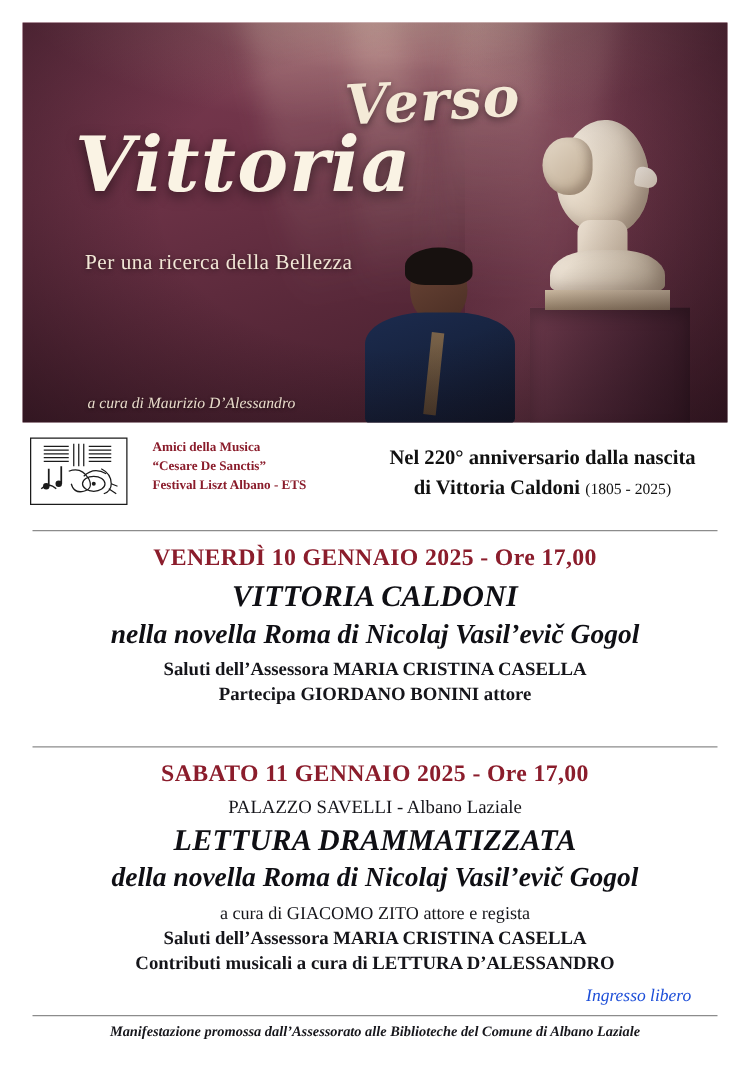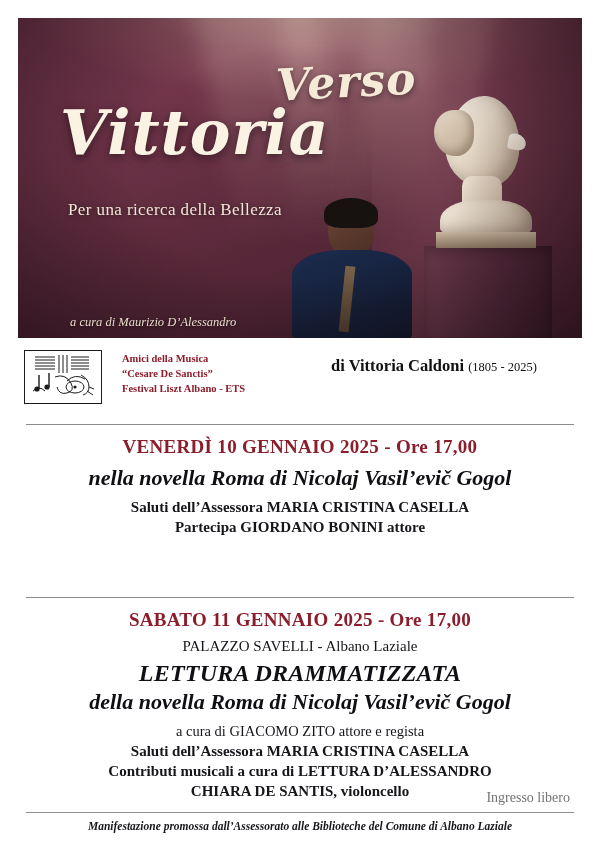--- a/index.html
+++ b/index.html
@@ -303,25 +303,26 @@
   }
   .ev-sub {
     font-family: "Liberation Serif", serif;
     font-size: 14.5px;
     color: #15151a;
     margin: 0 0 3px 0;
   }
 
   .free {
     position: absolute;
-    right: 30px;
+    right: 47px;
     top: 790px;
     font-family: "Liberation Serif", serif;
+    font-style: italic;
     font-size: 14px;
-    color: #737373;
+    color: #1d4ed8;
   }
   .footer {
     position: absolute;
     left: 18px;
     top: 820px;
     width: 564px;
     text-align: center;
     font-family: "Liberation Serif", serif;
     font-style: italic;
     font-weight: bold;
@@ -387,46 +388,47 @@
           <circle cx="50" cy="36" r="1.6"></circle>
         </g>
       </svg>
     </div>
     <div class="org-text">
       <div>Amici della Musica</div>
       <div>“Cesare De Sanctis”</div>
       <div>Festival Liszt Albano - ETS</div>
     </div>
     <div class="anniv">
+      <div>Nel 220° anniversario dalla nascita</div>
       <div>
         <span>di Vittoria Caldoni</span>
         <span class="years">(1805 - 2025)</span>
       </div>
     </div>
   </div>
 
   <div class="rule" style="top:424px"></div>
 
   <div class="section" style="top:436px">
     <p class="ev-date">VENERDÌ 10 GENNAIO 2025 - Ore 17,00</p>
+    <p class="ev-title1">VITTORIA CALDONI</p>
     <p class="ev-title2">nella novella Roma di Nicolaj Vasil’evič Gogol</p>
     <p class="ev-line">Saluti dell’Assessora MARIA CRISTINA CASELLA</p>
     <p class="ev-line">Partecipa GIORDANO BONINI attore</p>
   </div>
 
   <div class="rule" style="top:597px"></div>
 
   <div class="section" style="top:609px">
     <p class="ev-date">SABATO 11 GENNAIO 2025 - Ore 17,00</p>
     <p class="ev-venue">PALAZZO SAVELLI - Albano Laziale</p>
     <p class="ev-title1">LETTURA DRAMMATIZZATA</p>
     <p class="ev-title2">della novella Roma di Nicolaj Vasil’evič Gogol</p>
     <p class="ev-sub">a cura di GIACOMO ZITO attore e regista</p>
     <p class="ev-line">Saluti dell’Assessora MARIA CRISTINA CASELLA</p>
     <p class="ev-line">Contributi musicali a cura di LETTURA D’ALESSANDRO</p>
-    <p class="ev-line">CHIARA DE SANTIS, violoncello</p>
   </div>
 
   <div class="free">Ingresso libero</div>
   <div class="rule" style="top:812px"></div>
   <div class="footer">Manifestazione promossa dall’Assessorato alle Biblioteche del Comune di Albano Laziale</div>
 
 </div>
 
 </body></html>

